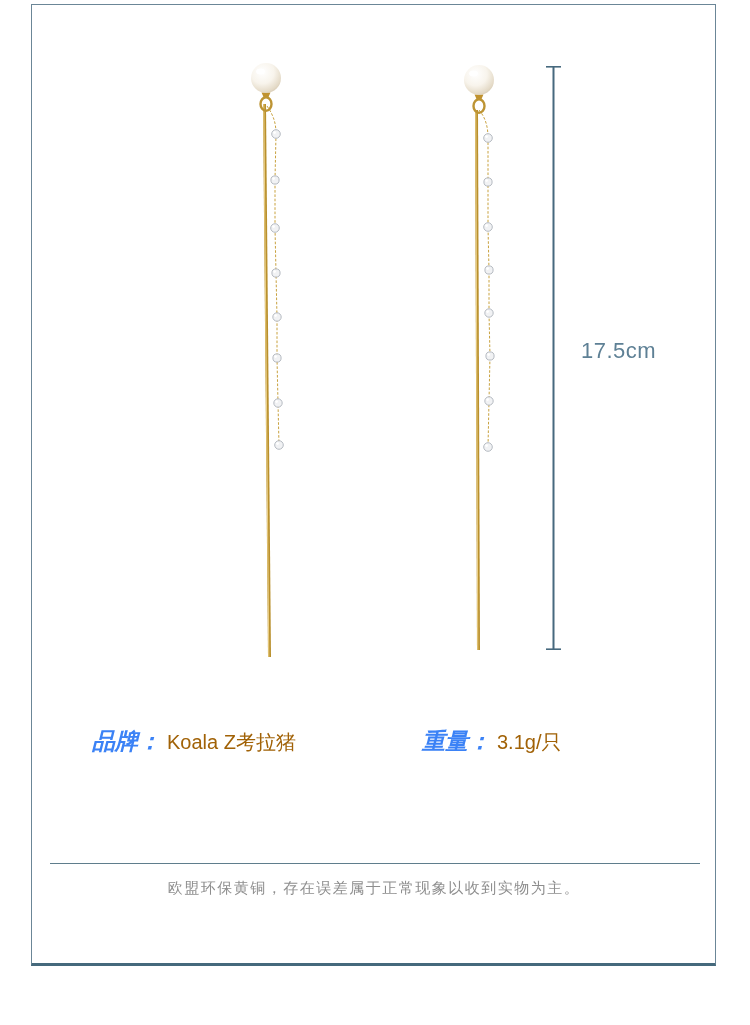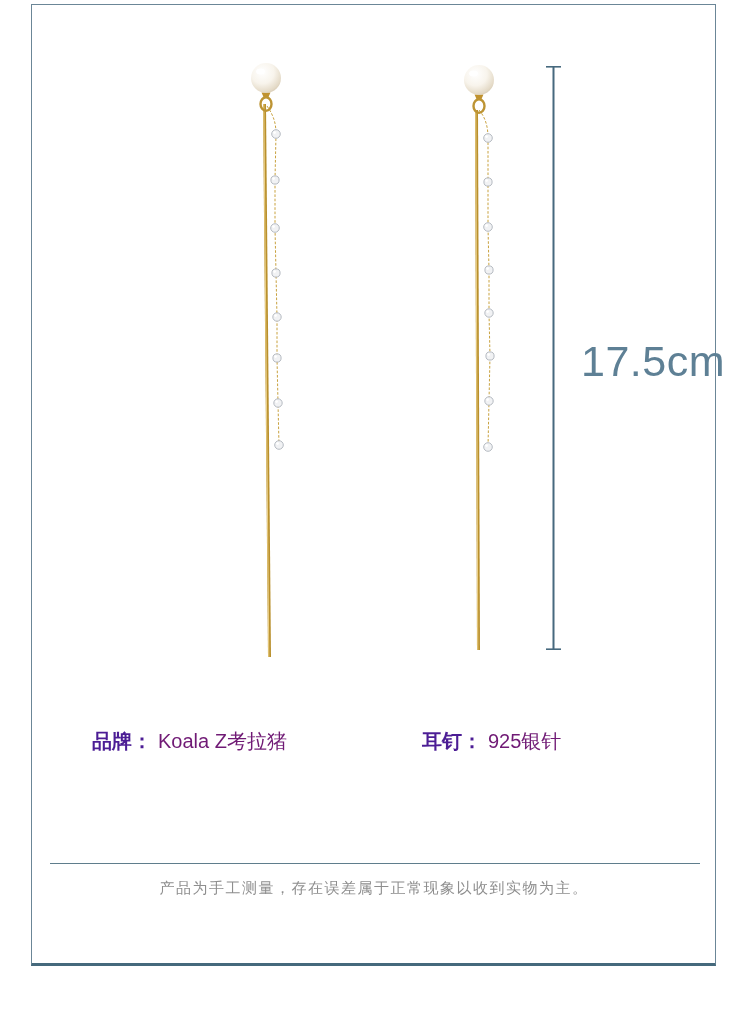--- a/index.html
+++ b/index.html
@@ -8,29 +8,29 @@
     overflow:hidden;font-family:"Liberation Sans","DejaVu Sans",sans-serif;
   }
   .frame{
     position:absolute;left:31px;top:4px;width:685px;height:962px;
     border:1px solid #6b8697;border-bottom:3px solid #45697c;
     box-sizing:border-box;pointer-events:none;
   }
   .art{position:absolute;left:0;top:0;}
   .measure-label{
     position:absolute;left:581px;top:340px;
-    font-size:43px;line-height:1;color:#5e8095;letter-spacing:0.5px;
+    font-size:22px;line-height:1;color:#5e8095;letter-spacing:0.5px;
   }
   .specs{position:absolute;left:0;top:728px;width:750px;}
   .spec-col{position:absolute;top:0;}
   .spec-col.left{left:92px;}
   .spec-col.right{left:422px;}
   .spec-row{height:26px;line-height:26px;margin-bottom:17px;white-space:nowrap;}
-  .spec-label{font-size:20px;font-weight:bold;color:#4c1d95;margin-right:6px;}
-  .spec-value{font-size:20px;color:#701a75;}
+  .spec-label{font-size:23px;font-weight:bold;color:#3b82f6;margin-right:6px;font-style:italic;}
+  .spec-value{font-size:20px;color:#a16207;}
   .divider{position:absolute;left:50px;top:863px;width:650px;height:1px;background:#5f7d8c;}
   .note{
     position:absolute;left:31px;top:878px;width:686px;text-align:center;
     font-size:15px;color:#8e8e8e;letter-spacing:1.5px;line-height:20px;
   }
 </style>
 </head>
 <body>
 
 <div class="canvas">
@@ -117,22 +117,22 @@
   <div class="measure-label">17.5cm</div>
 
   <div class="specs">
     <div class="spec-col left">
       <div class="spec-row">
         <span class="spec-label">品牌：</span><span class="spec-value">Koala Z考拉猪</span>
       </div>
     </div>
     <div class="spec-col right">
       <div class="spec-row">
-        <span class="spec-label">耳钉：</span><span class="spec-value">925银针</span>
+        <span class="spec-label">重量：</span><span class="spec-value">3.1g/只</span>
       </div>
     </div>
   </div>
 
   <div class="divider"></div>
 
-  <div class="note">产品为手工测量，存在误差属于正常现象以收到实物为主。</div>
+  <div class="note">欧盟环保黄铜，存在误差属于正常现象以收到实物为主。</div>
 
 </div>
 
 </body></html>

